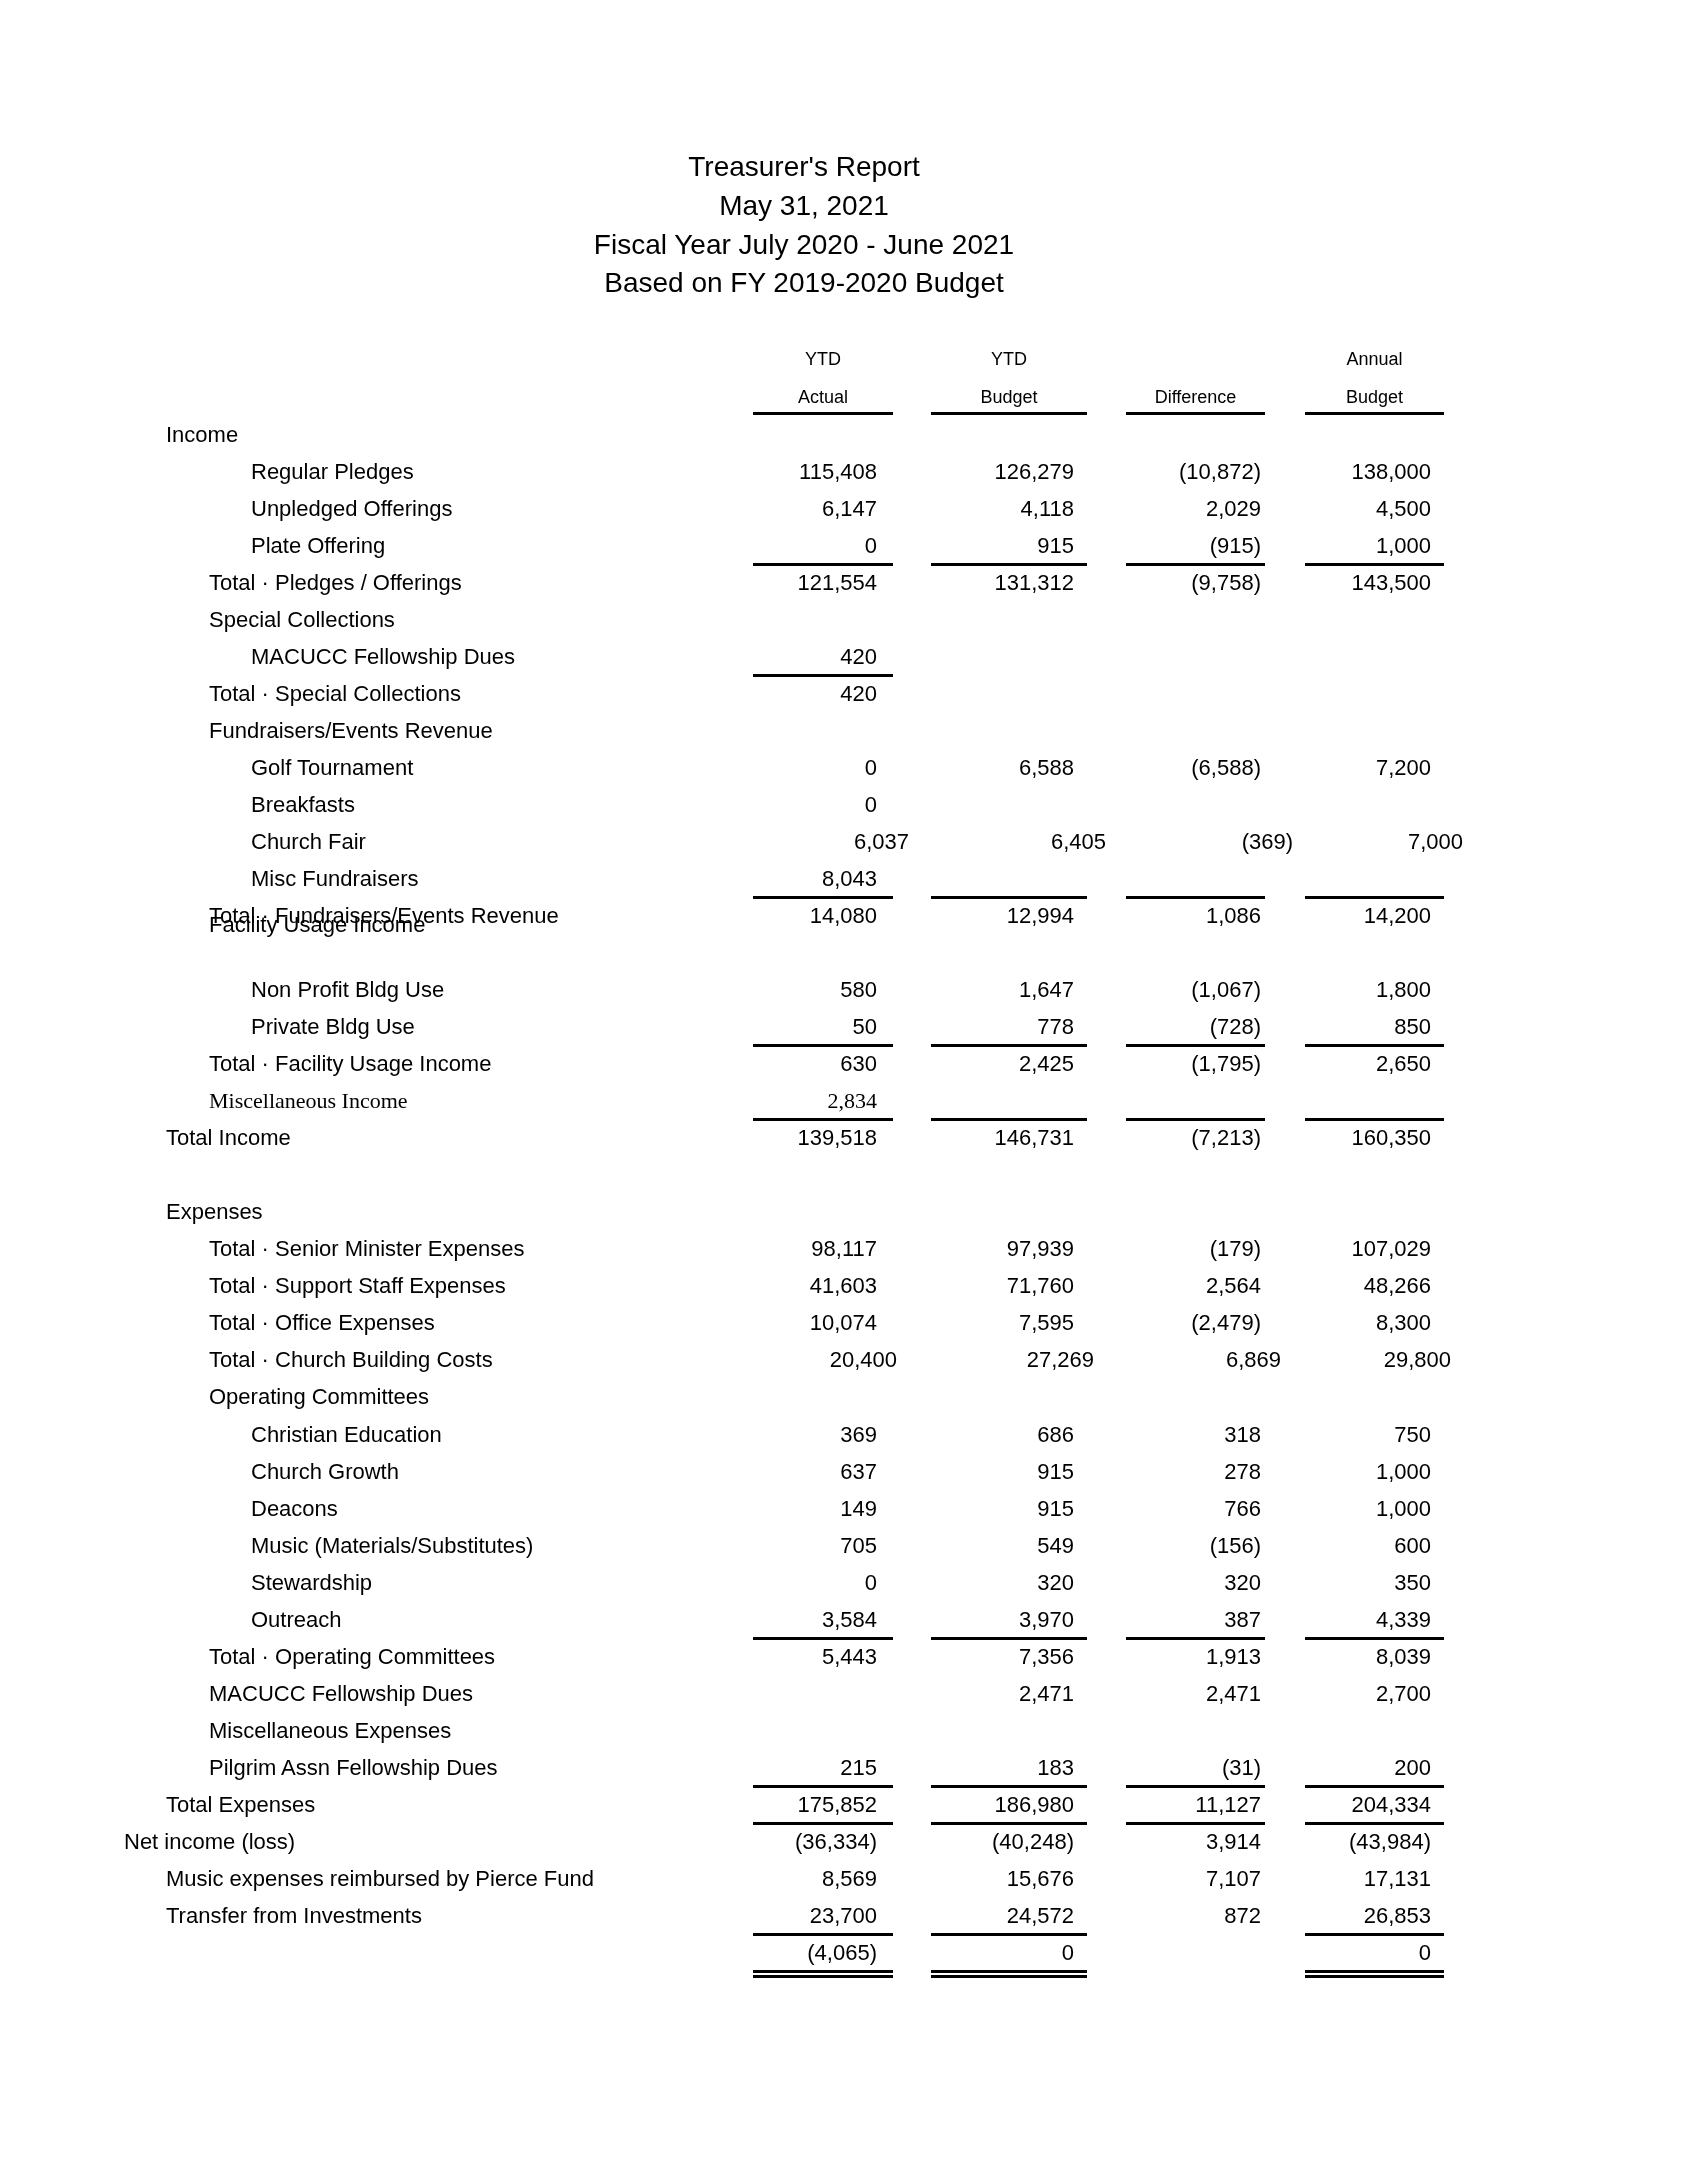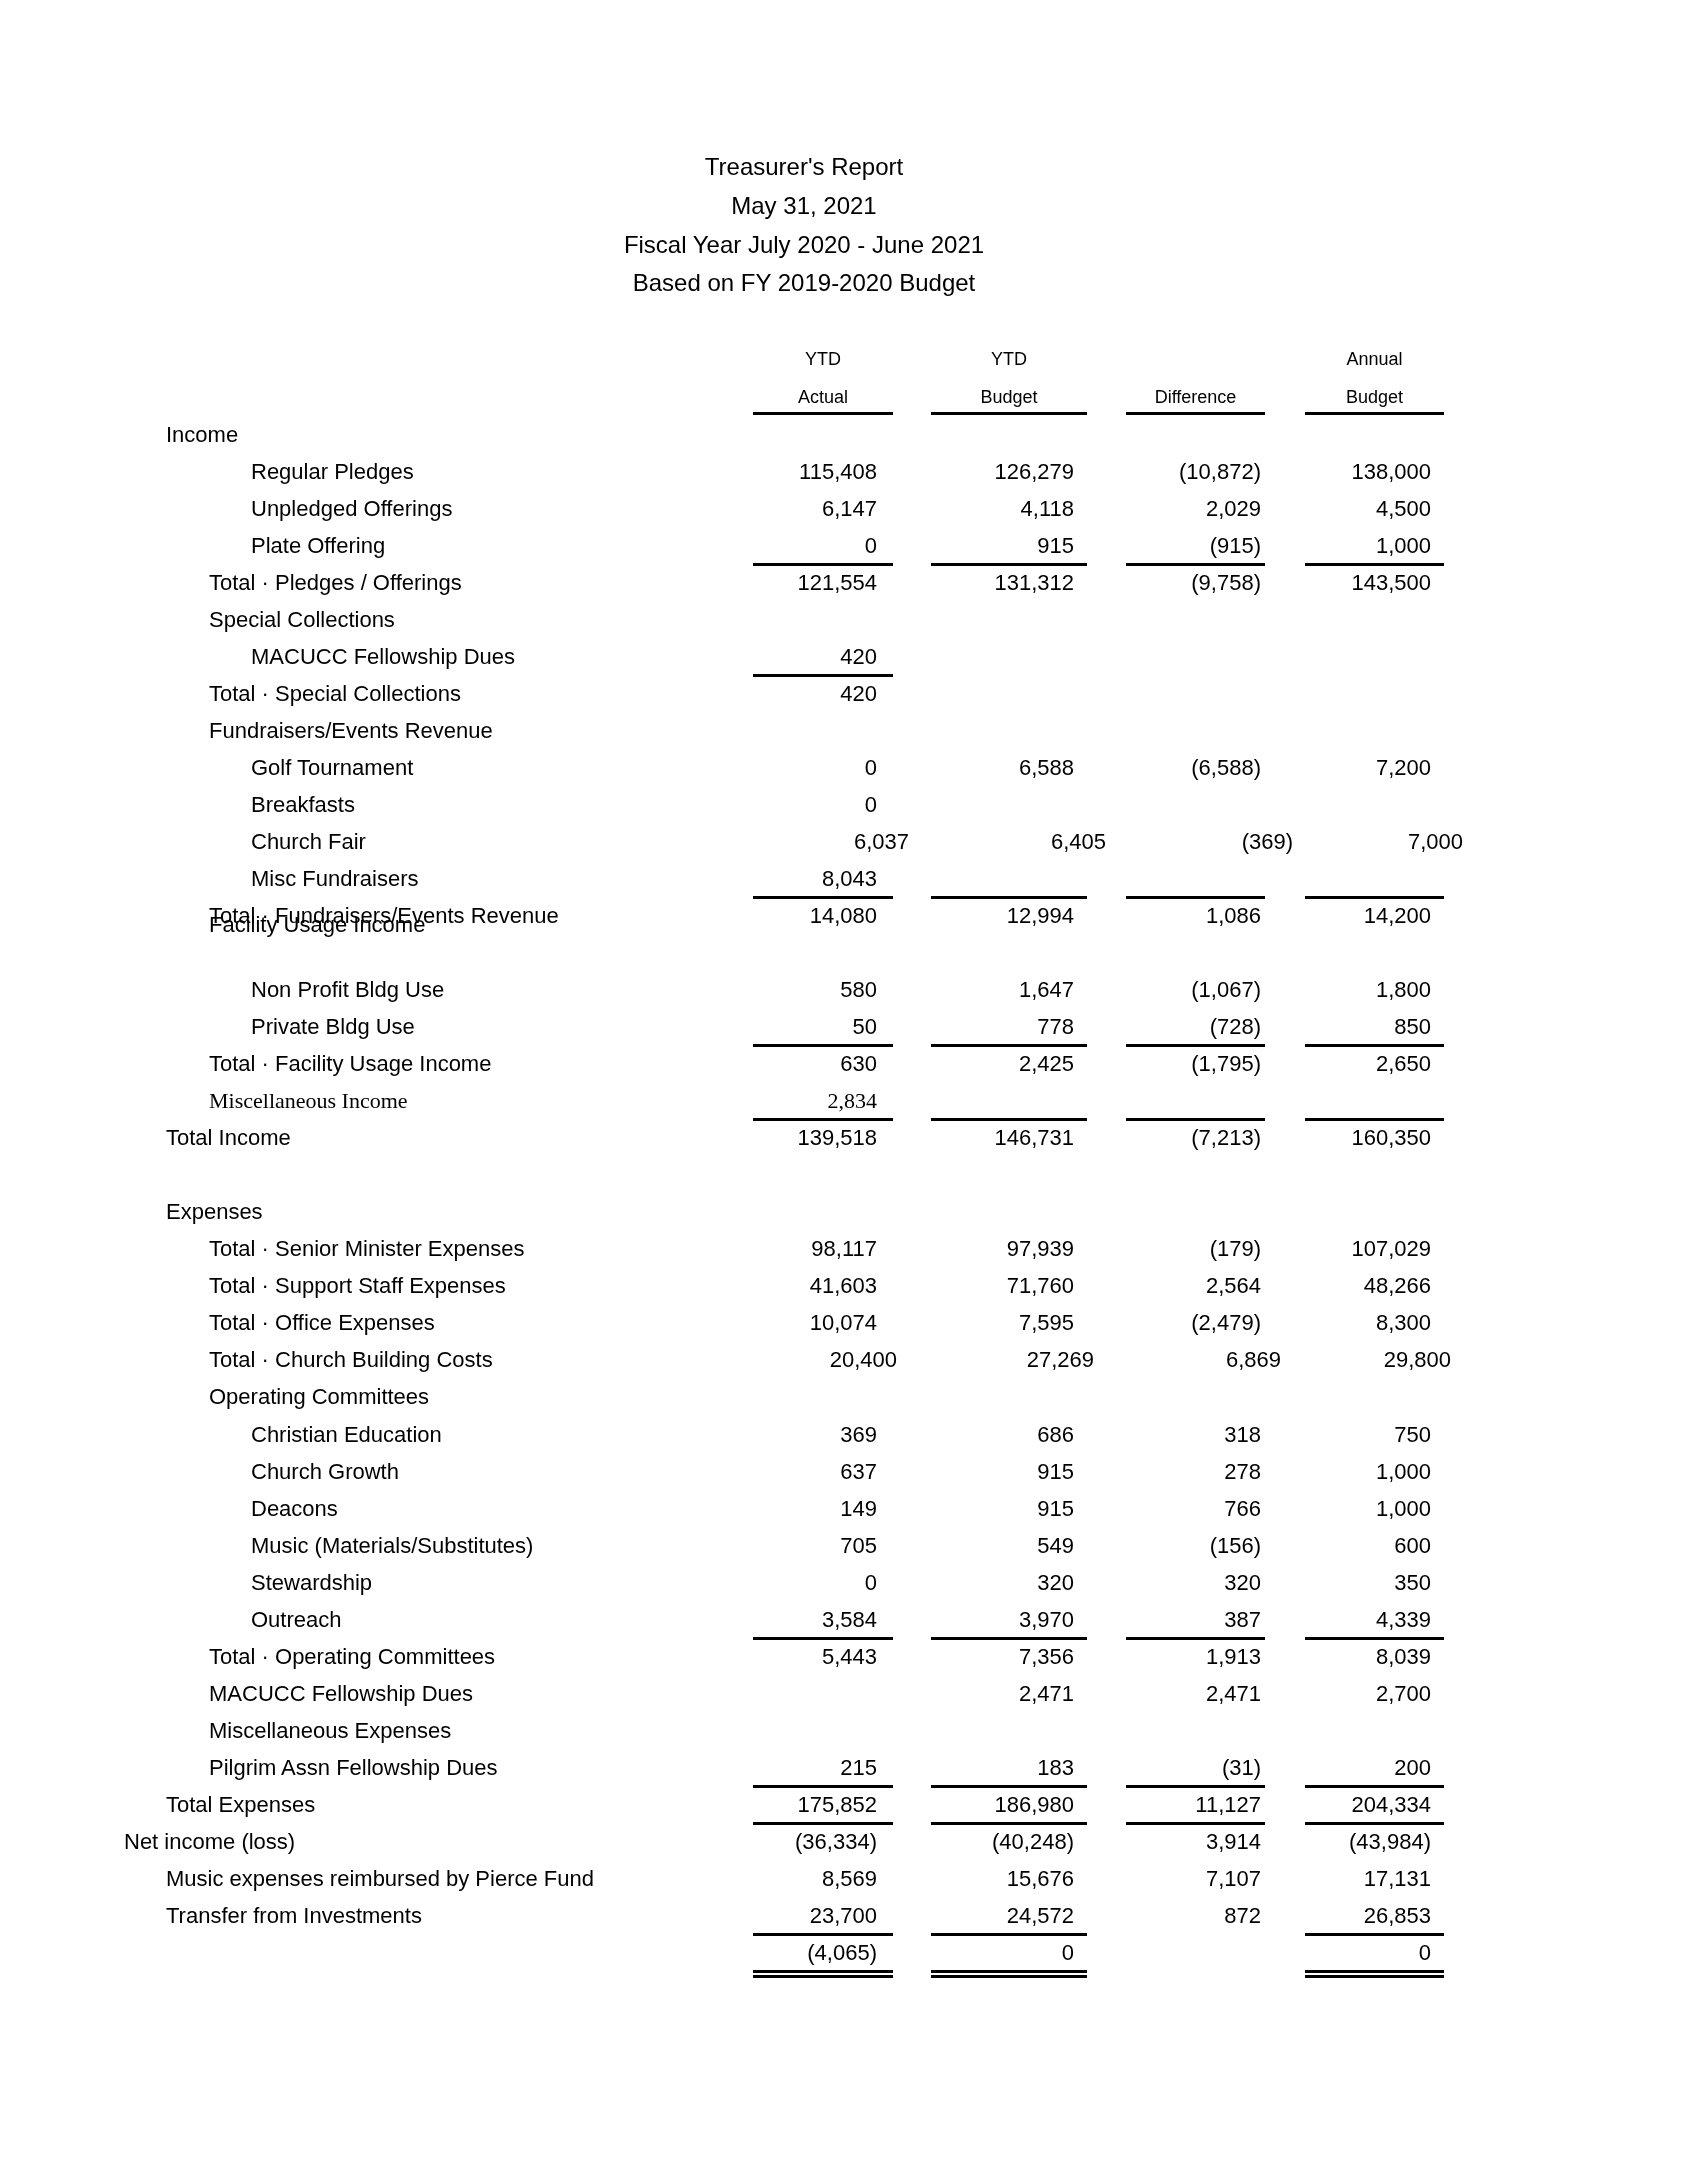--- a/index.html
+++ b/index.html
@@ -1,18 +1,18 @@
 <!DOCTYPE html>
 <html><head>
 <meta charset="utf-8">
 <style>
   html, body { margin:0; padding:0; background:#ffffff; }
   body { width:1683px; height:2178px; position:relative; overflow:hidden;
          font-family:"Liberation Sans", sans-serif; color:#000; }
-  .title { position:absolute; left:0; width:1608px; text-align:center; font-size:24px; line-height:30px; }
+  .title { position:absolute; left:0; width:1608px; text-align:center; font-size:28px; line-height:30px; }
   .t0 { top:152px; } .t1 { top:191px; } .t2 { top:230px; } .t3 { top:268px; }
   .hdr { position:absolute; font-size:18px; line-height:28px; text-align:center; }
   .row { position:absolute; left:0; width:1683px; height:34px; font-size:22px; line-height:34px; }
   .lbl { position:absolute; top:0; white-space:nowrap; }
   .l0 { left:124px; } .l1 { left:166px; } .l2 { left:209px; } .l3 { left:251px; }
   .num { position:absolute; top:0; text-align:right; white-space:nowrap; }
   .c0 { right:calc(1683px - 877px); }
   .c1 { right:calc(1683px - 1074px); }
   .c2 { right:calc(1683px - 1261px); }
   .c3 { right:calc(1683px - 1431px); }

